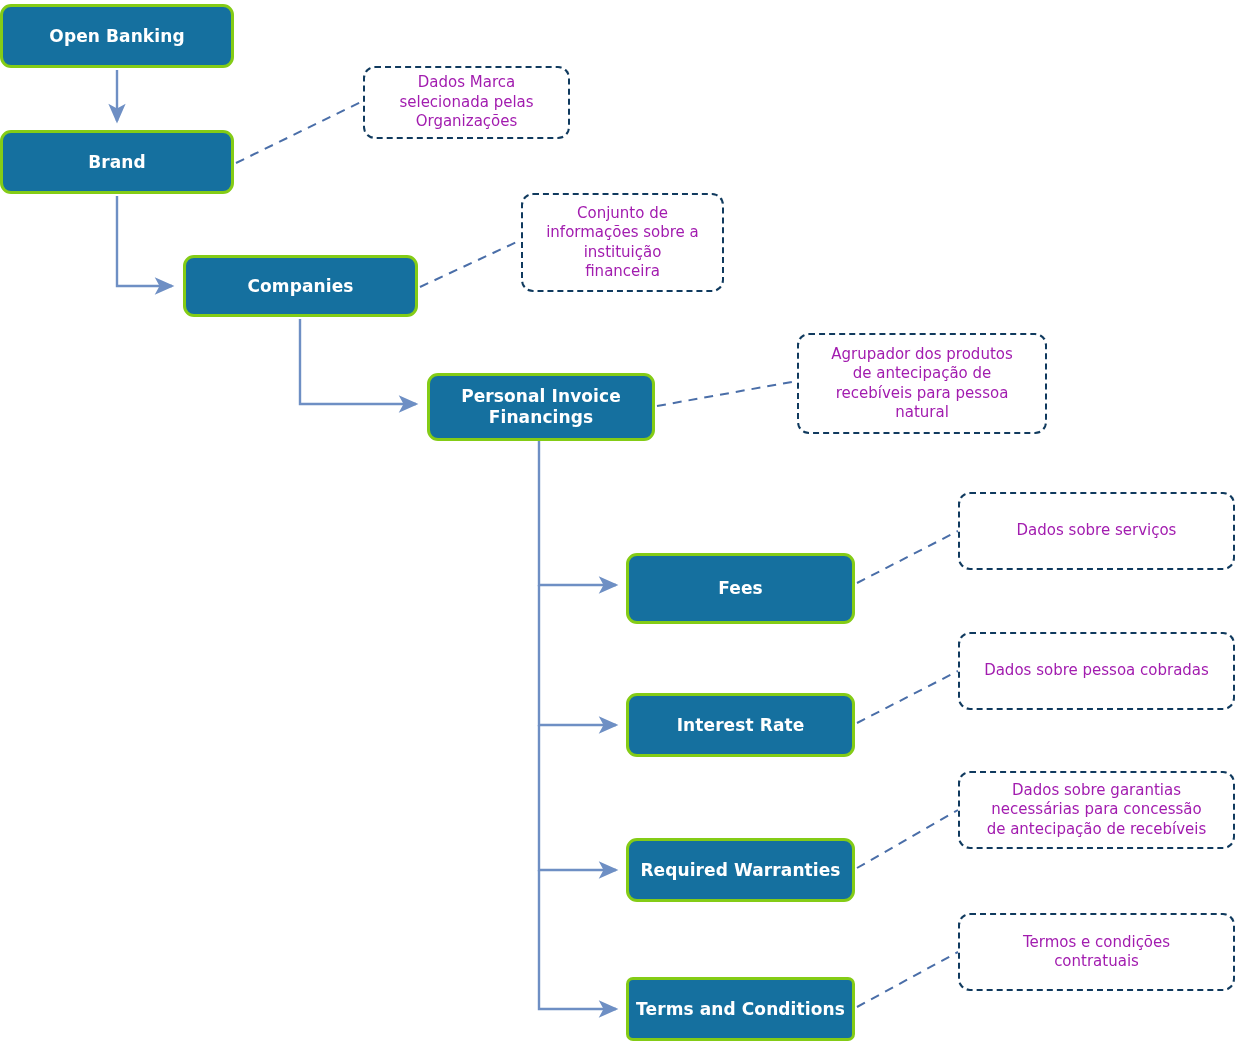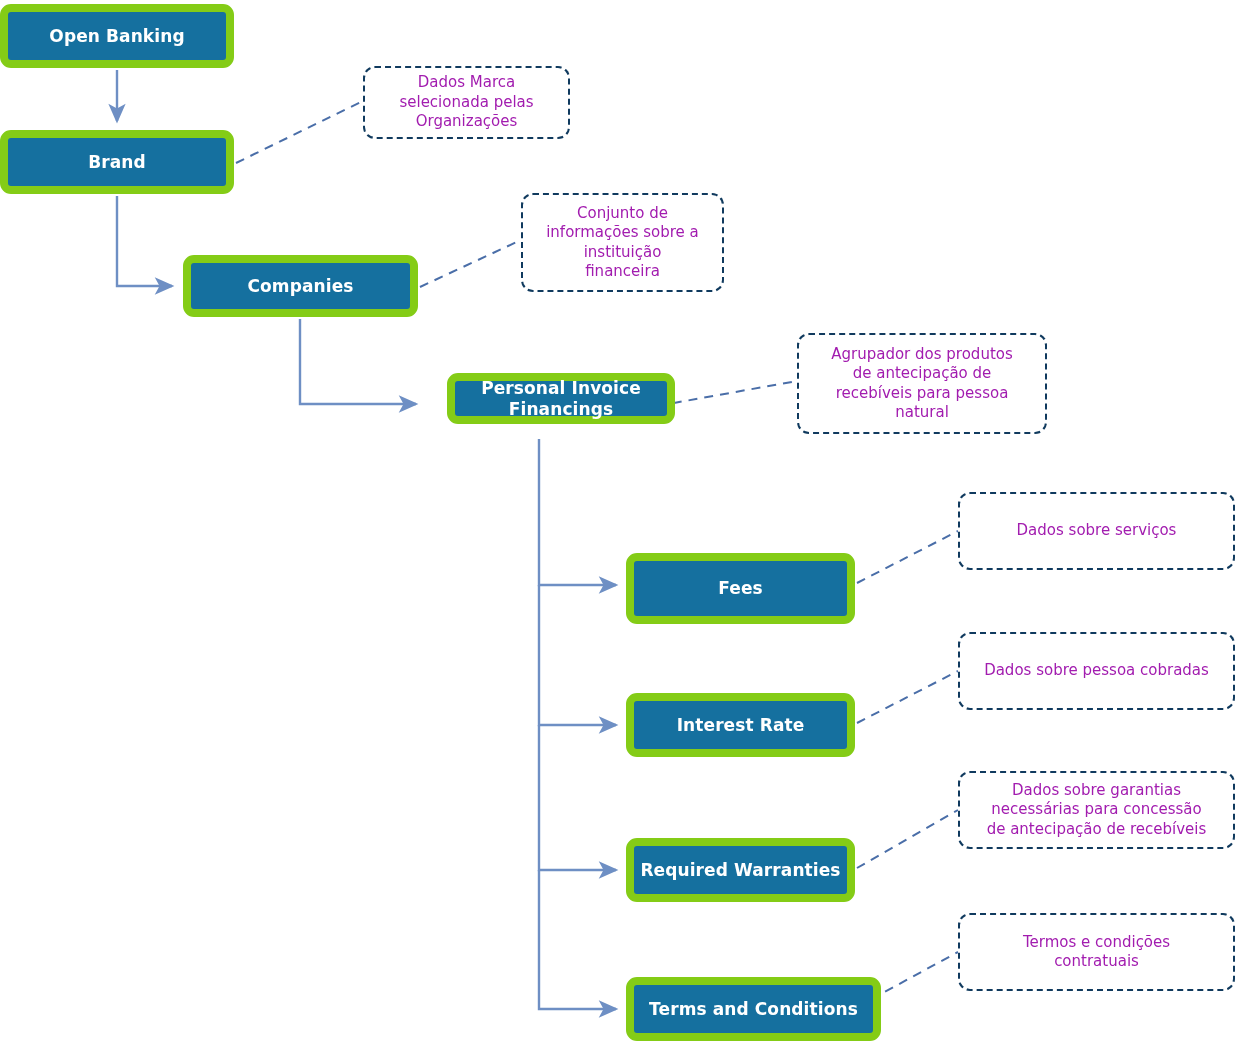--- a/index.html
+++ b/index.html
@@ -22,21 +22,21 @@
     left: 0;
     top: 0;
     width: 1240px;
     height: 1044px;
     pointer-events: none;
   }
   .node {
     position: absolute;
     box-sizing: border-box;
     background: #15709f;
-    border: 8px solid #84cc16;
+    border: 3px solid #84cc16;
     border-radius: 11px;
     color: #ffffff;
     font-weight: bold;
     font-size: 17px;
     line-height: 1.22;
     display: flex;
     align-items: center;
     justify-content: center;
     text-align: center;
     letter-spacing: 0.1px;
@@ -131,38 +131,38 @@
   </div>
 
   <div class="node" style="left:183px; top:255px; width:235px; height:62px;">
     <span class="node-label">Companies</span>
   </div>
 
   <div class="node" style="left:0px; top:130px; width:234px; height:64px;">
     <span class="node-label">Brand</span>
   </div>
 
-  <div class="node" style="left:427px; top:373px; width:228px; height:51px;margin-left:20px;">
+  <div class="node" style="left:427px; top:373px; width:228px; height:68px;">
     <span class="node-label">Personal Invoice
 Financings</span>
   </div>
 
   <div class="node" style="left:626px; top:553px; width:229px; height:71px;">
     <span class="node-label">Fees</span>
   </div>
 
   <div class="node" style="left:626px; top:693px; width:229px; height:64px;">
     <span class="node-label">Interest Rate</span>
   </div>
 
   <div class="node" style="left:626px; top:838px; width:229px; height:64px;">
     <span class="node-label">Required Warranties</span>
   </div>
 
-  <div class="node" style="left:626px; top:977px; width:255px; height:64px;">
+  <div class="node" style="left:626px; top:977px; width:229px; height:64px;border-radius:7px;">
     <span class="node-label">Terms and Conditions</span>
   </div>
 
   <div class="callout" style="left:363px; top:66px; width:207px; height:73px;">
     <span class="callout-label">Dados Marca
 selecionada pelas
 Organizações</span>
   </div>
 
   <div class="callout" style="left:521px; top:193px; width:203px; height:99px;">

